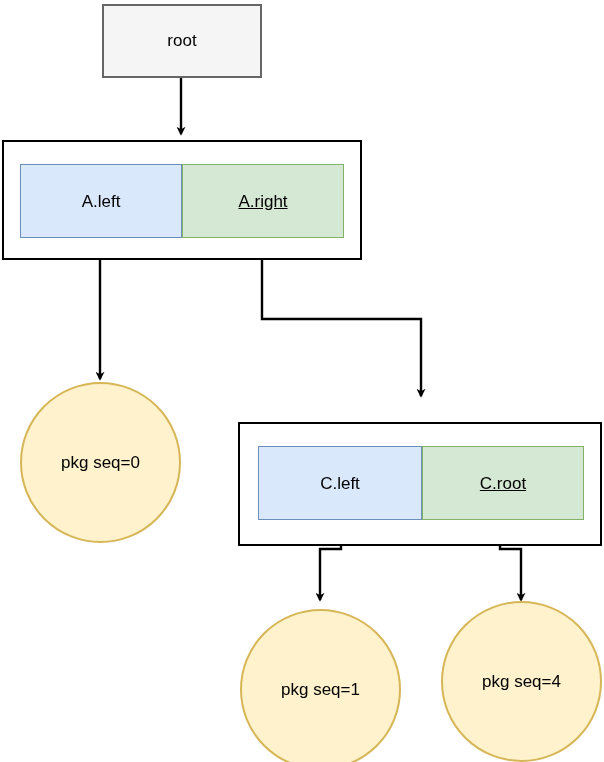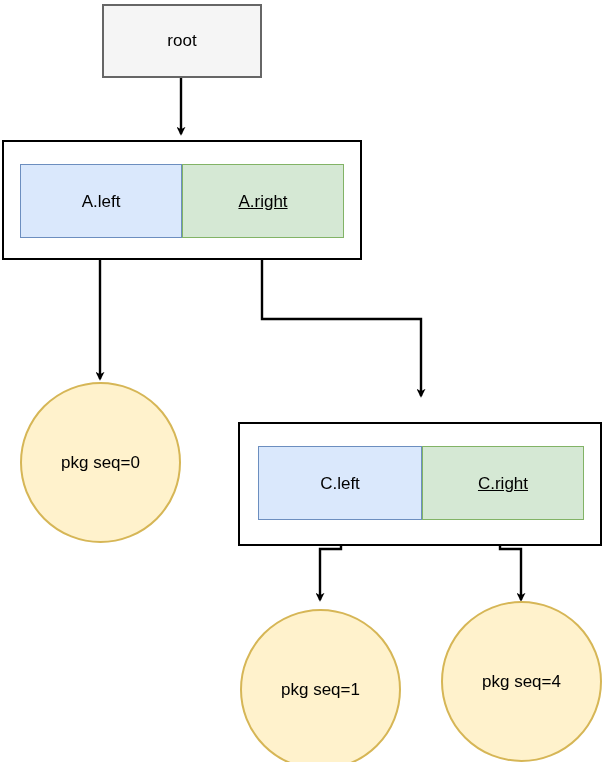--- a/index.html
+++ b/index.html
@@ -114,21 +114,21 @@
     <div class="half half-right" style="left:178px; top:22px; width:162px; height:74px;">
       <span class="label">A.right</span>
     </div>
   </div>
 
   <div class="node outer-box" style="left:238px; top:404px; width:364px; height:124px;margin-top:18px;">
     <div class="half half-left" style="left:18px; top:22px; width:164px; height:74px;">
       <span class="label">C.left</span>
     </div>
     <div class="half half-right" style="left:182px; top:22px; width:162px; height:74px;">
-      <span class="label">C.right</span>
+      <span class="label">C.root</span>
     </div>
   </div>
 
   <div class="node circle" style="left:20px; top:382px; width:161px; height:161px;">
     <span class="label">pkg seq=0</span>
   </div>
 
   <div class="node circle" style="left:240px; top:609px; width:161px; height:161px;">
     <span class="label">pkg seq=1</span>
   </div>

